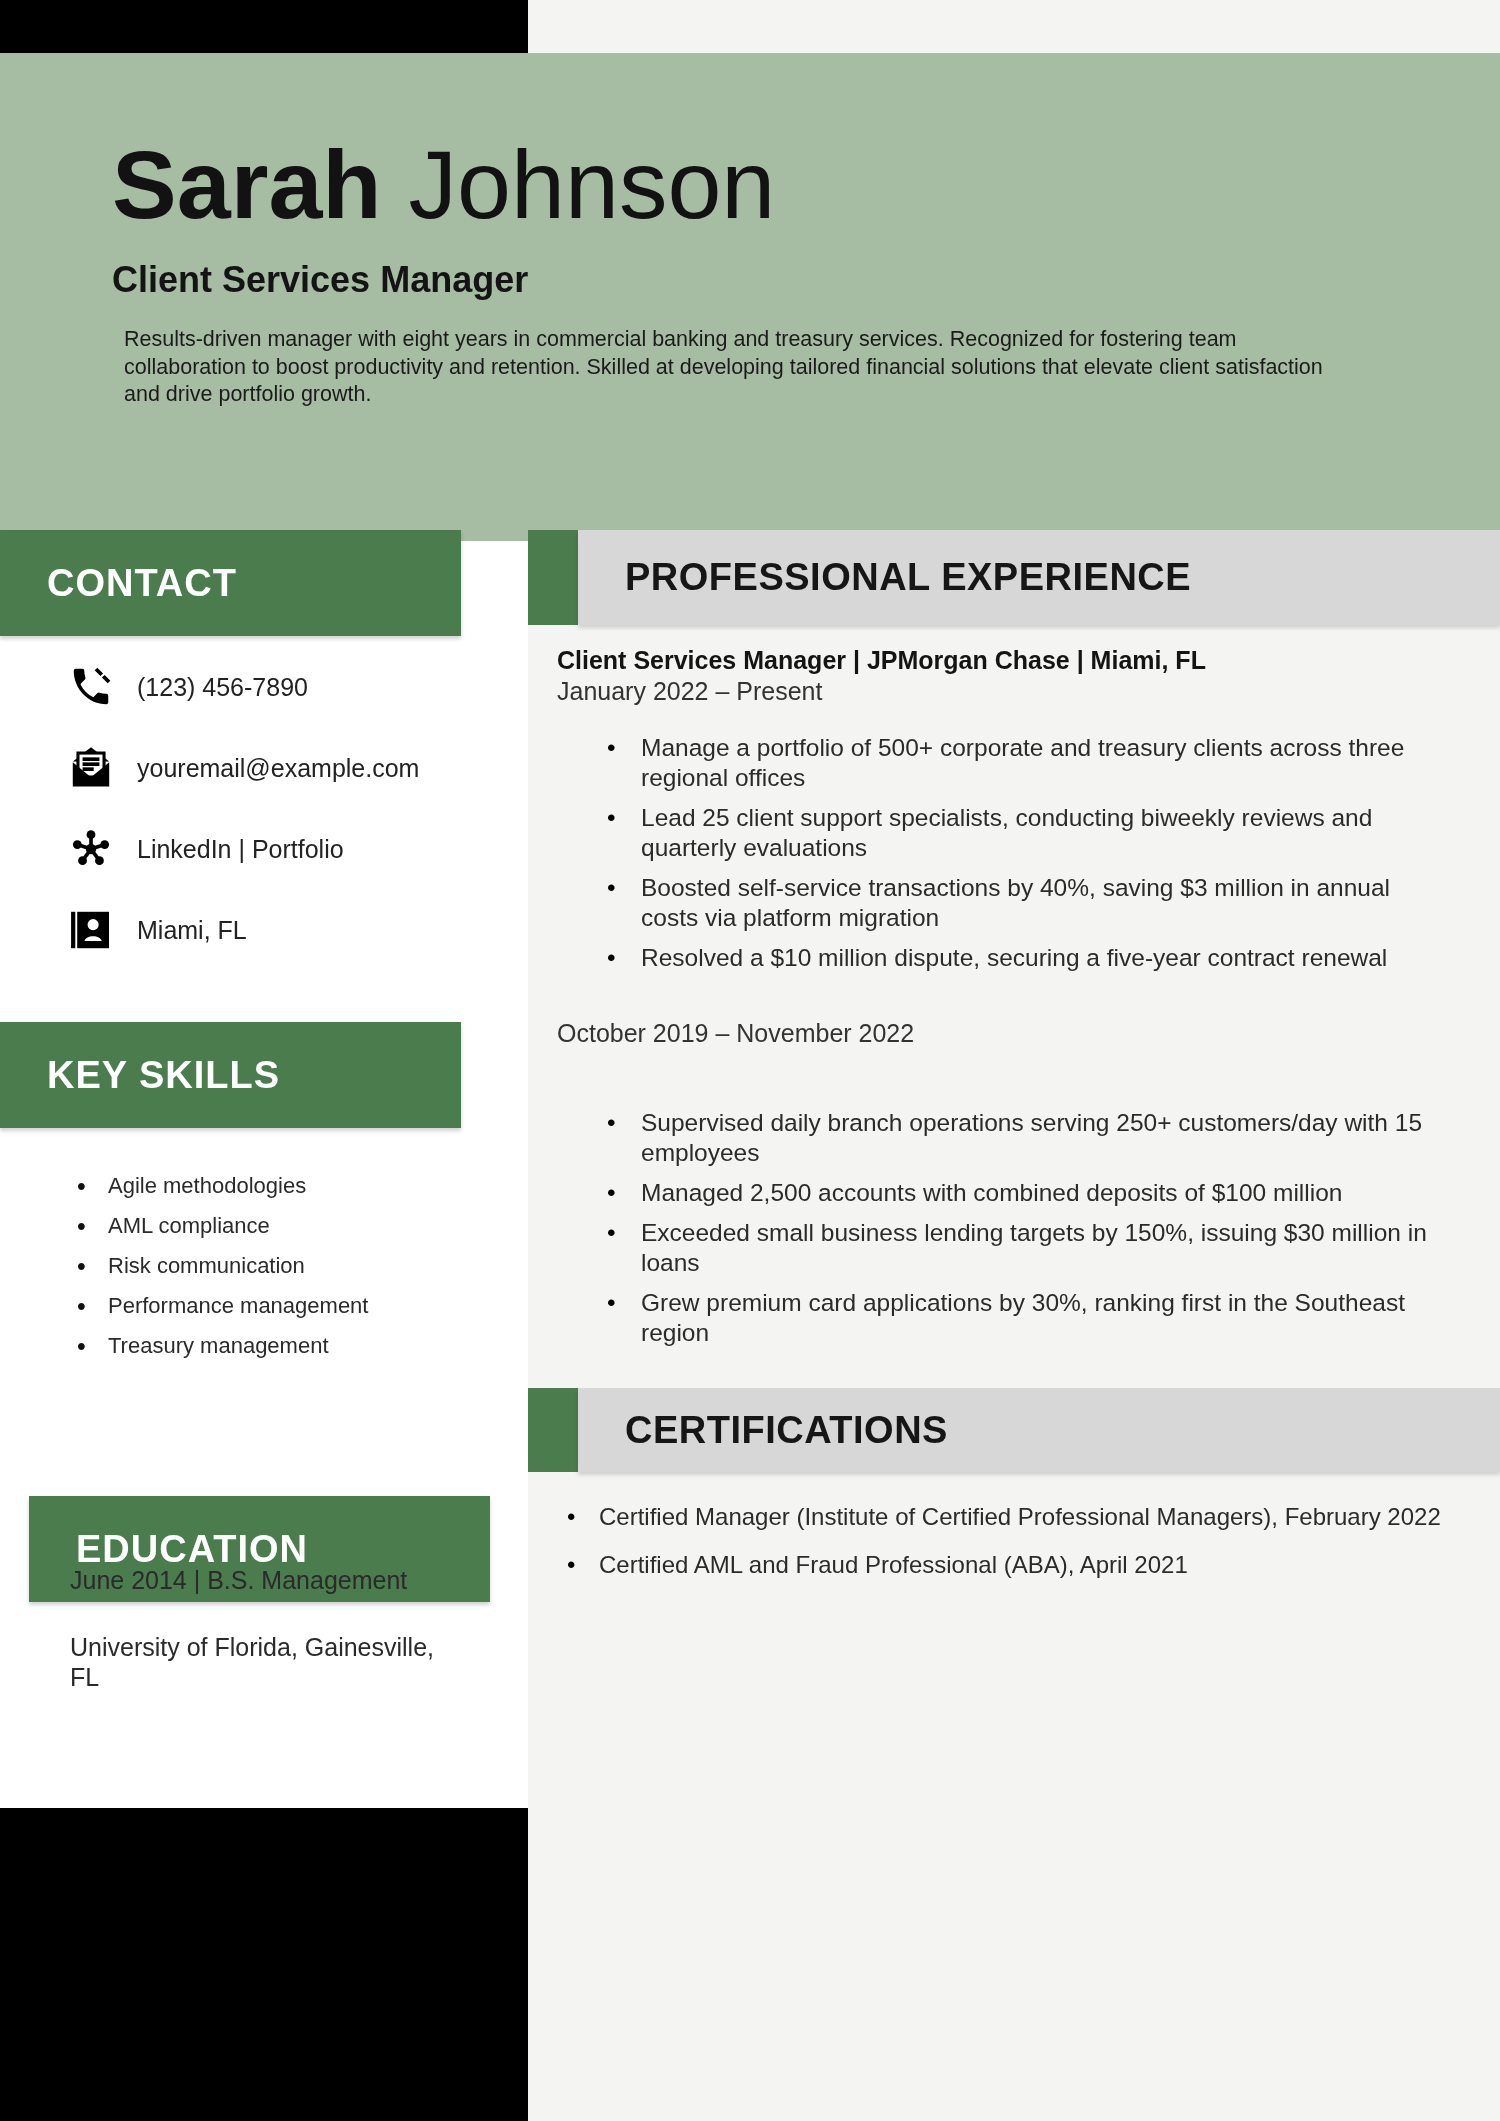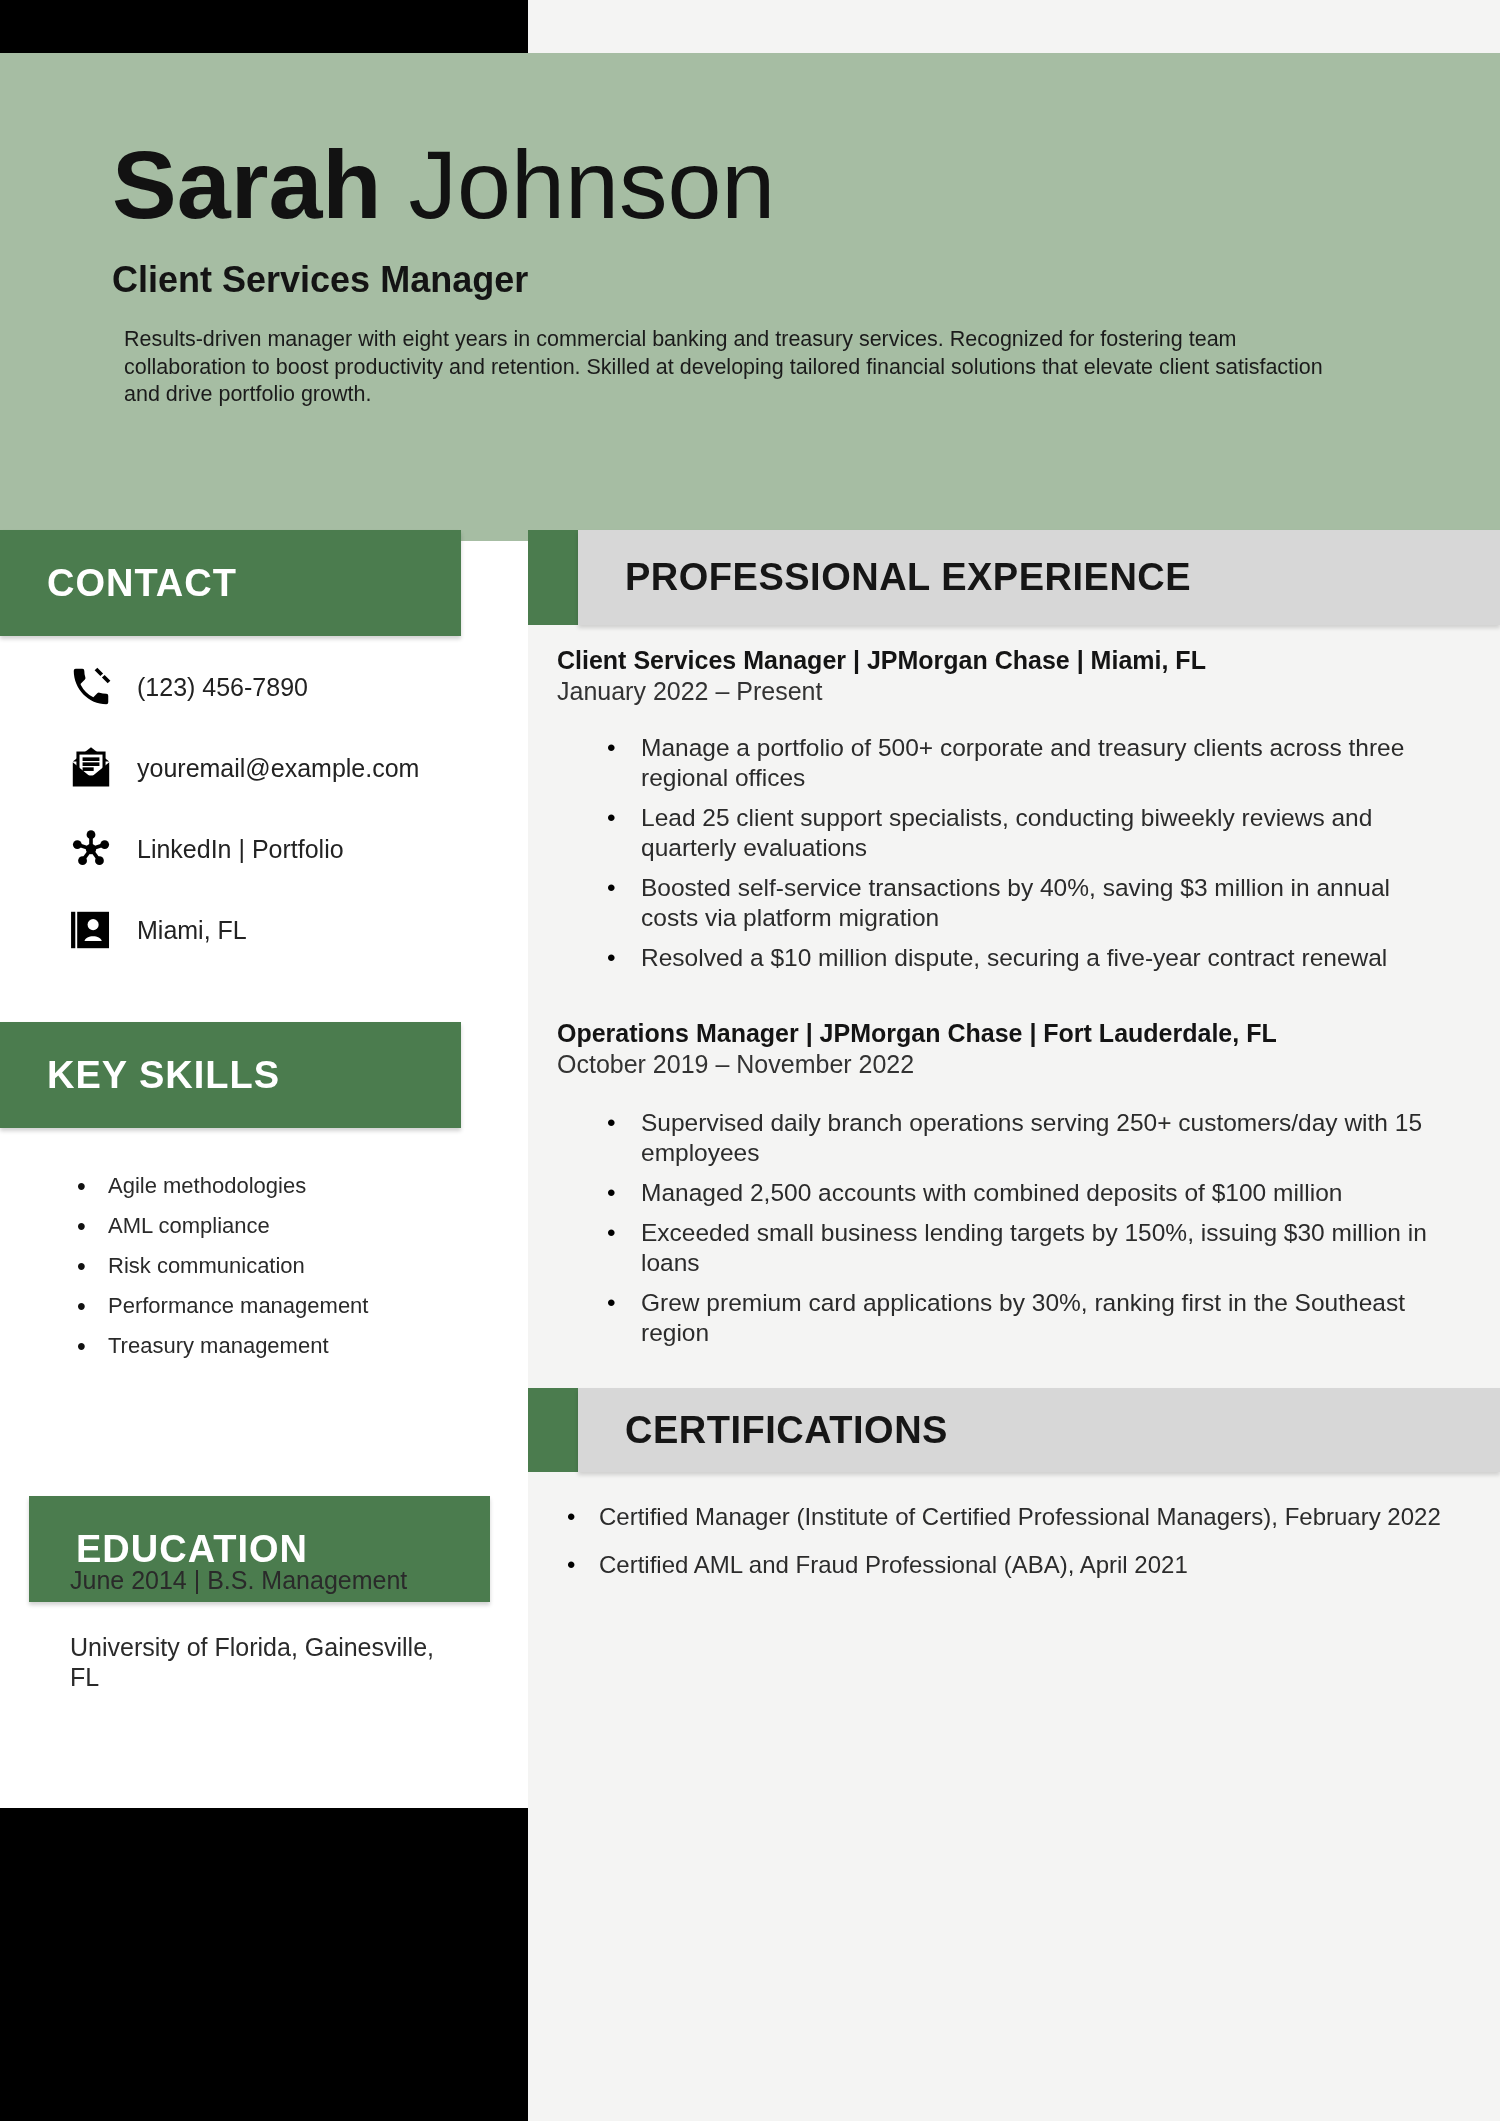--- a/index.html
+++ b/index.html
@@ -172,21 +172,20 @@
     <div class="jdates">January 2022 – Present</div>
   </div>
   <ul class="exp-bullets ul-job1">
     <li>Manage a portfolio of 500+ corporate and treasury clients across three regional offices</li>
     <li>Lead 25 client support specialists, conducting biweekly reviews and quarterly evaluations</li>
     <li>Boosted self-service transactions by 40%, saving $3 million in annual costs via platform migration</li>
     <li>Resolved a $10 million dispute, securing a five-year contract renewal</li>
   </ul>
 
   <div class="job job-2">
-    <div class="jtitle">Operations Manager | JPMorgan Chase | Fort Lauderdale, FL</div>
     <div class="jdates">October 2019 – November 2022</div>
   </div>
   <ul class="exp-bullets ul-job2">
     <li>Supervised daily branch operations serving 250+ customers/day with 15 employees</li>
     <li>Managed 2,500 accounts with combined deposits of $100 million</li>
     <li>Exceeded small business lending targets by 150%, issuing $30 million in loans</li>
     <li>Grew premium card applications by 30%, ranking first in the Southeast region</li>
   </ul>
 
   <div class="sec-header hdr-cert">

